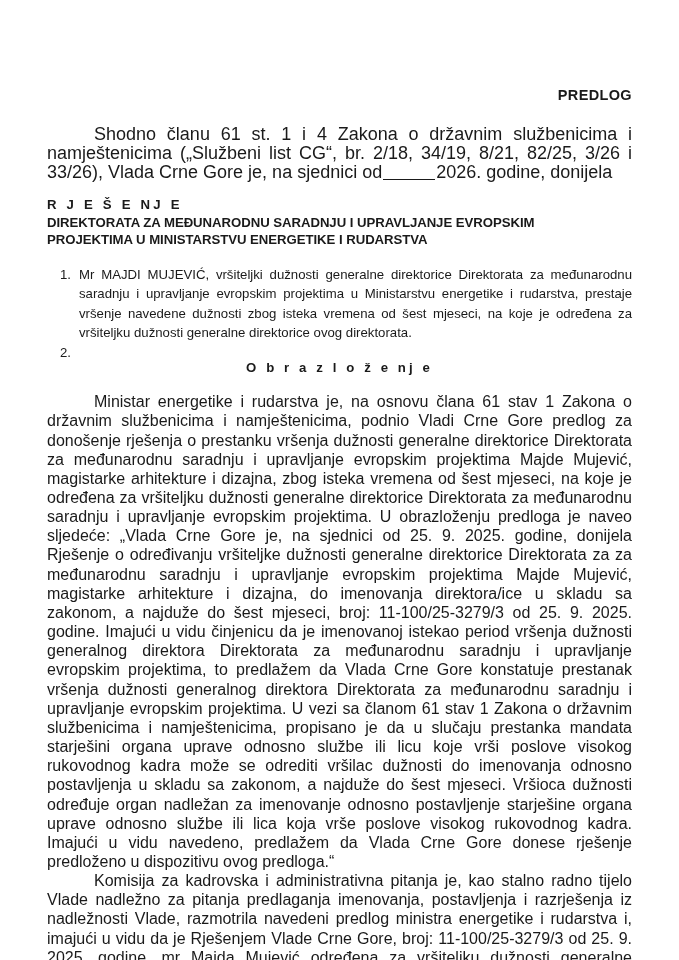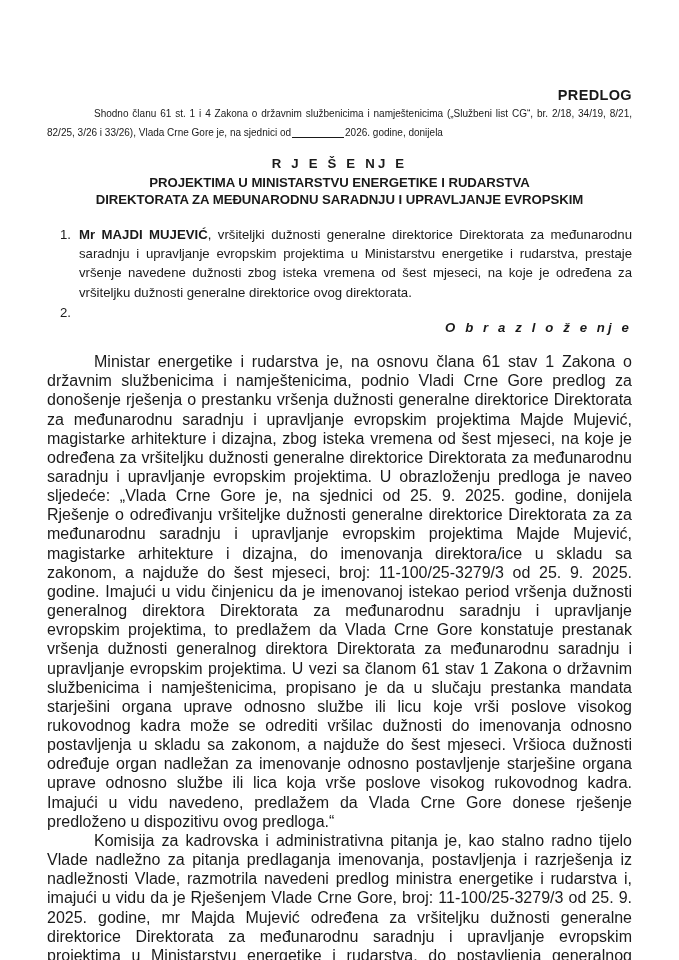--- a/index.html
+++ b/index.html
@@ -32,39 +32,40 @@
   }
   .doc-header .predlog {
     font-weight: bold;
     font-size: 14.5px;
     letter-spacing: 0.35px;
     line-height: 1;
   }
 
   
   .intro {
-    font-size: 10px;
+    margin-top: 21px;
+    font-size: 18px;
     line-height: 19.2px;
     text-align: justify;
     text-indent: 47px;
     hyphens: none;
   }
   .blank-line {
     display: inline-block;
     width: 52px;
     border-bottom: 1.3px solid #1a1a1a;
     margin: 0 1px -2px 1px;
     vertical-align: baseline;
     height: 11px;
   }
 
   
   .title-block {
     margin-top: 13px;
-    text-align: center;
+    text-align: left;
     font-weight: bold;
     font-size: 13.2px;
     line-height: 17.2px;
   }
   .title-block .rjesenje {
     letter-spacing: 3.2px;
     display: block;
     margin-bottom: 1px;
   }
   .title-block .title-line {
@@ -90,32 +91,31 @@
     margin-top: 1px;
   }
   .disp-list .num {
     position: absolute;
     left: 13px;
     top: 0;
     width: 18px;
     text-align: left;
   }
   .disp-list .strong-name {
-    font-weight: bold;
+    font-weight: normal;
   }
 
   
   .obrazlozenje-heading {
     margin-top: 19px;
-    text-align: right;
+    text-align: center;
     font-weight: bold;
     font-size: 13.2px;
     letter-spacing: 3.1px;
     line-height: 1;
-    font-style: italic;
   }
 
   
   .body-text {
     margin-top: 18px;
     font-size: 16px;
     line-height: 19.15px;
   }
   .body-text p {
     margin: 0;
@@ -130,22 +130,22 @@
 <div class="page">
 
   <div class="doc-header">
     <span class="predlog">PREDLOG</span>
   </div>
 
   <div class="intro"><span>Shodno članu 61 st. 1 i 4 Zakona o državnim službenicima i namještenicima („Službeni list CG“, br. 2/18, 34/19, 8/21, 82/25, 3/26 i 33/26), Vlada Crne Gore je, na sjednici od</span><span class="blank-line"></span><span>2026. godine, donijela</span></div>
 
   <div class="title-block">
     <span class="rjesenje">R J E Š E NJ E</span>
+    <span class="title-line">DIREKTORATA ZA MEĐUNARODNU SARADNJU I UPRAVLJANJE EVROPSKIM</span>
     <span class="title-line">PROJEKTIMA U MINISTARSTVU ENERGETIKE I RUDARSTVA</span>
-    <span class="title-line">DIREKTORATA ZA MEĐUNARODNU SARADNJU I UPRAVLJANJE EVROPSKIM</span>
   </div>
 
   <ol class="disp-list">
     <li>
       <span class="num">1.</span><span class="strong-name">Mr MAJDI MUJEVIĆ</span><span>, vršiteljki dužnosti generalne direktorice Direktorata za međunarodnu saradnju i upravljanje evropskim projektima u Ministarstvu energetike i rudarstva, prestaje vršenje navedene dužnosti zbog isteka vremena od šest mjeseci, na koje je određena za vršiteljku dužnosti generalne direktorice ovog direktorata.</span>
     </li>
     <li>
       <span class="num">2.</span>
     </li>
   </ol>

